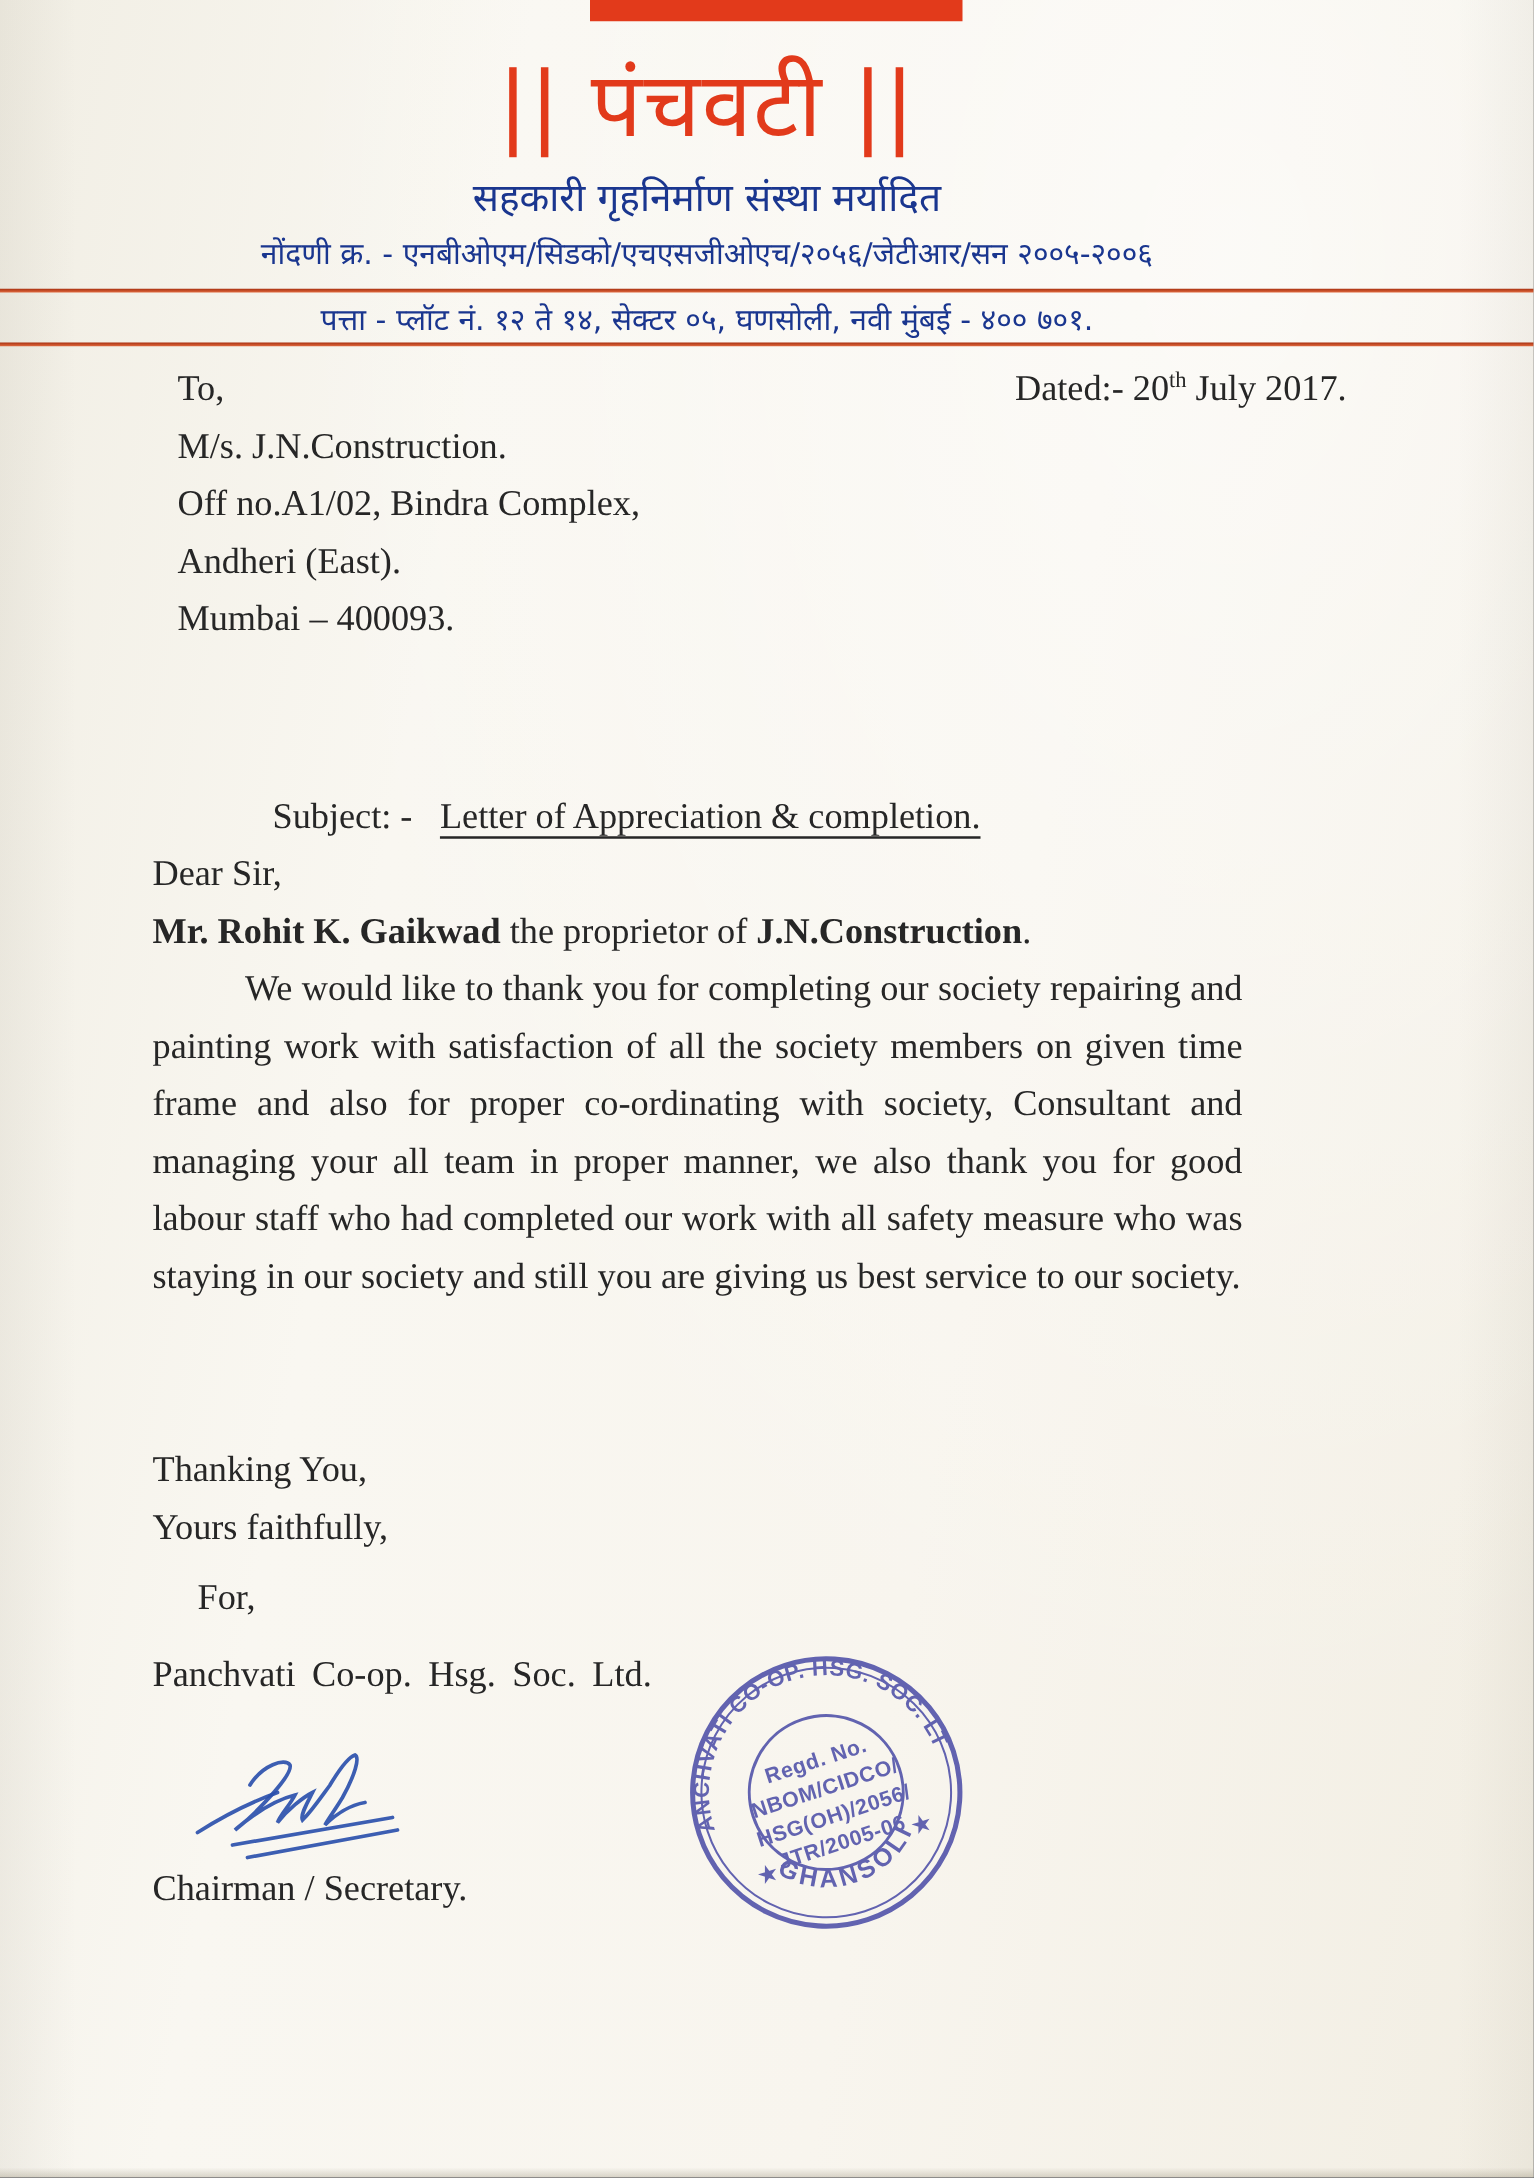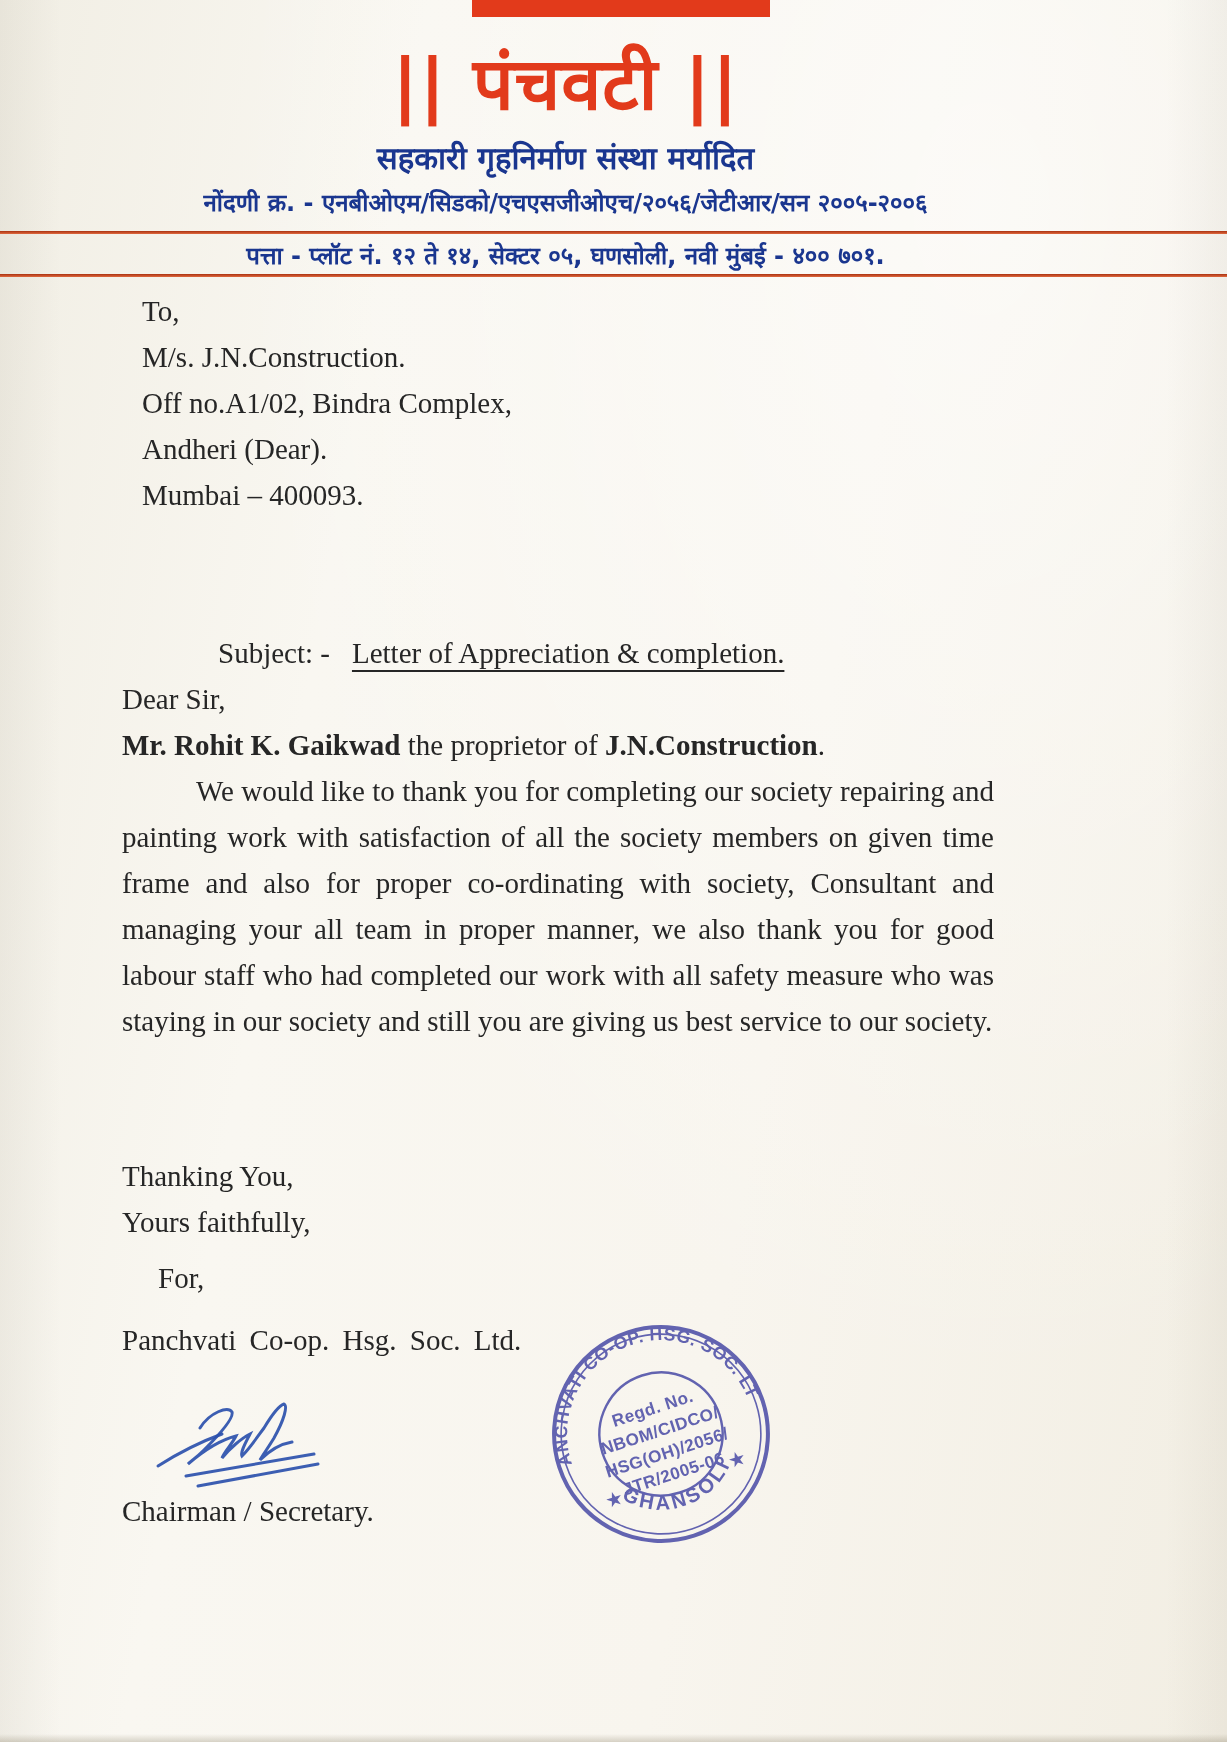--- a/index.html
+++ b/index.html
@@ -25,21 +25,21 @@
     content:"";position:absolute;inset:0;pointer-events:none;
     background:linear-gradient(to right, rgba(110,100,80,.07), rgba(0,0,0,0) 5%, rgba(0,0,0,0) 95%, rgba(110,100,80,.06));
   }
   .page::after{
     content:"";position:absolute;left:0;right:0;bottom:0;height:8px;pointer-events:none;
     background:linear-gradient(to bottom, rgba(0,0,0,0), rgba(135,125,100,.30));
   }
 
   
   .top-red-block{position:absolute;left:472px;top:0;width:298px;height:17px;background:var(--accent-red);}
-  .lh{position:absolute;left:0;right:96px;text-align:center;font-family:"DejaVu Sans", sans-serif;font-weight:bold;}
+  .lh{position:absolute;left:0;right:96px;text-align:center;font-family:"DejaVu Sans", sans-serif;font-weight:normal;}
   .lh-title{top:34px;font-size:72px;line-height:100px;color:var(--accent-red);letter-spacing:1px;}
   .lh-subtitle{top:136px;font-size:31px;color:var(--header-blue);}
   .lh-regline{top:185px;font-size:24px;color:var(--header-blue);}
   .rule{position:absolute;left:0;width:100%;height:3px;border:none;margin:0;padding:0;
         background:linear-gradient(to bottom,#a93110,#e06a40);}
   .rule-1{top:231px;}
   .rule-2{top:274px;}
   .lh-addrline{top:238px;font-size:24px;color:var(--header-blue);}
 
   
@@ -84,26 +84,27 @@
 
   <div class="lh lh-title">|| पंचवटी ||</div>
   <div class="lh lh-subtitle">सहकारी गृहनिर्माण संस्था मर्यादित</div>
   <div class="lh lh-regline">नोंदणी क्र. - एनबीओएम/सिडको/एचएसजीओएच/२०५६/जेटीआर/सन २००५-२००६</div>
   <div class="rule rule-1"></div>
   <div class="lh lh-addrline">पत्ता - प्लॉट नं. १२ ते १४, सेक्टर ०५, घणसोली, नवी मुंबई - ४०० ७०१.</div>
   <div class="rule rule-2"></div>
 
   <div class="letter-main">
 
+    <div class="abs date-line"><span>Dated:- 20</span><sup>th</sup><span> July 2017.</span></div>
 
     <div class="abs recipient">
       <div>To,</div>
       <div>M/s. J.N.Construction.</div>
       <div>Off no.A1/02, Bindra Complex,</div>
-      <div>Andheri (Dear).</div>
+      <div>Andheri (East).</div>
       <div>Mumbai – 400093.</div>
     </div>
 
     <div class="abs subject-line"><span>Subject: -</span><span class="subject-text">Letter of Appreciation &amp; completion.</span></div>
 
     <div class="abs salutation">Dear Sir,</div>
 
     <div class="abs intro-line"><span class="b">Mr. Rohit K. Gaikwad</span><span> the proprietor of </span><span class="b"> J.N.Construction</span><span>.</span></div>
 
     <p class="abs para para-1">We would like to thank you for completing our society repairing and painting work with satisfaction of all the society members on given time frame and also for proper co-ordinating with society, Consultant and managing your all team in proper manner, we also thank you for good labour staff who had completed our work with all safety measure who was staying in our society and still you are giving us best service to our society.</p>

